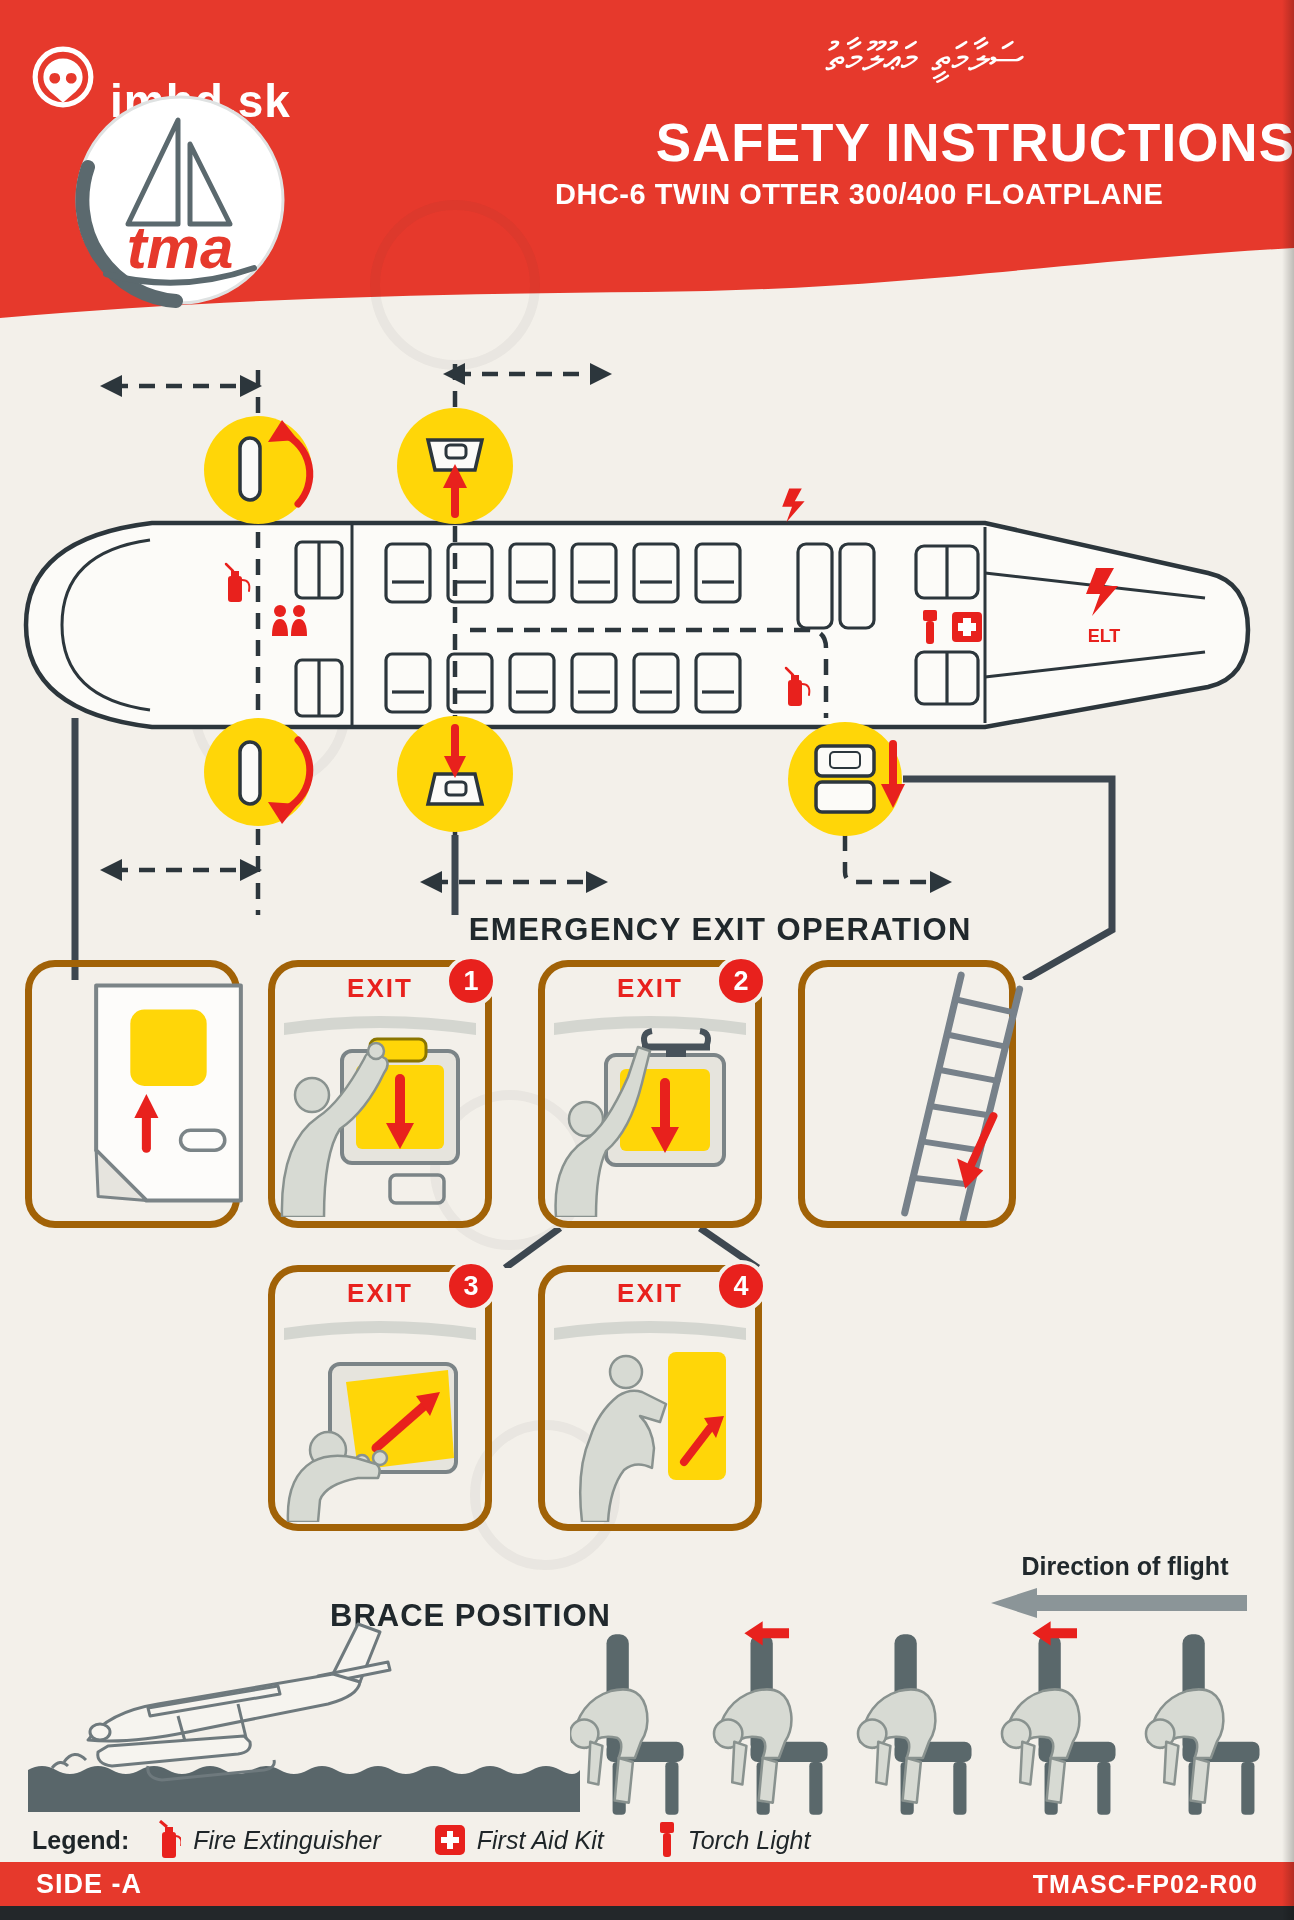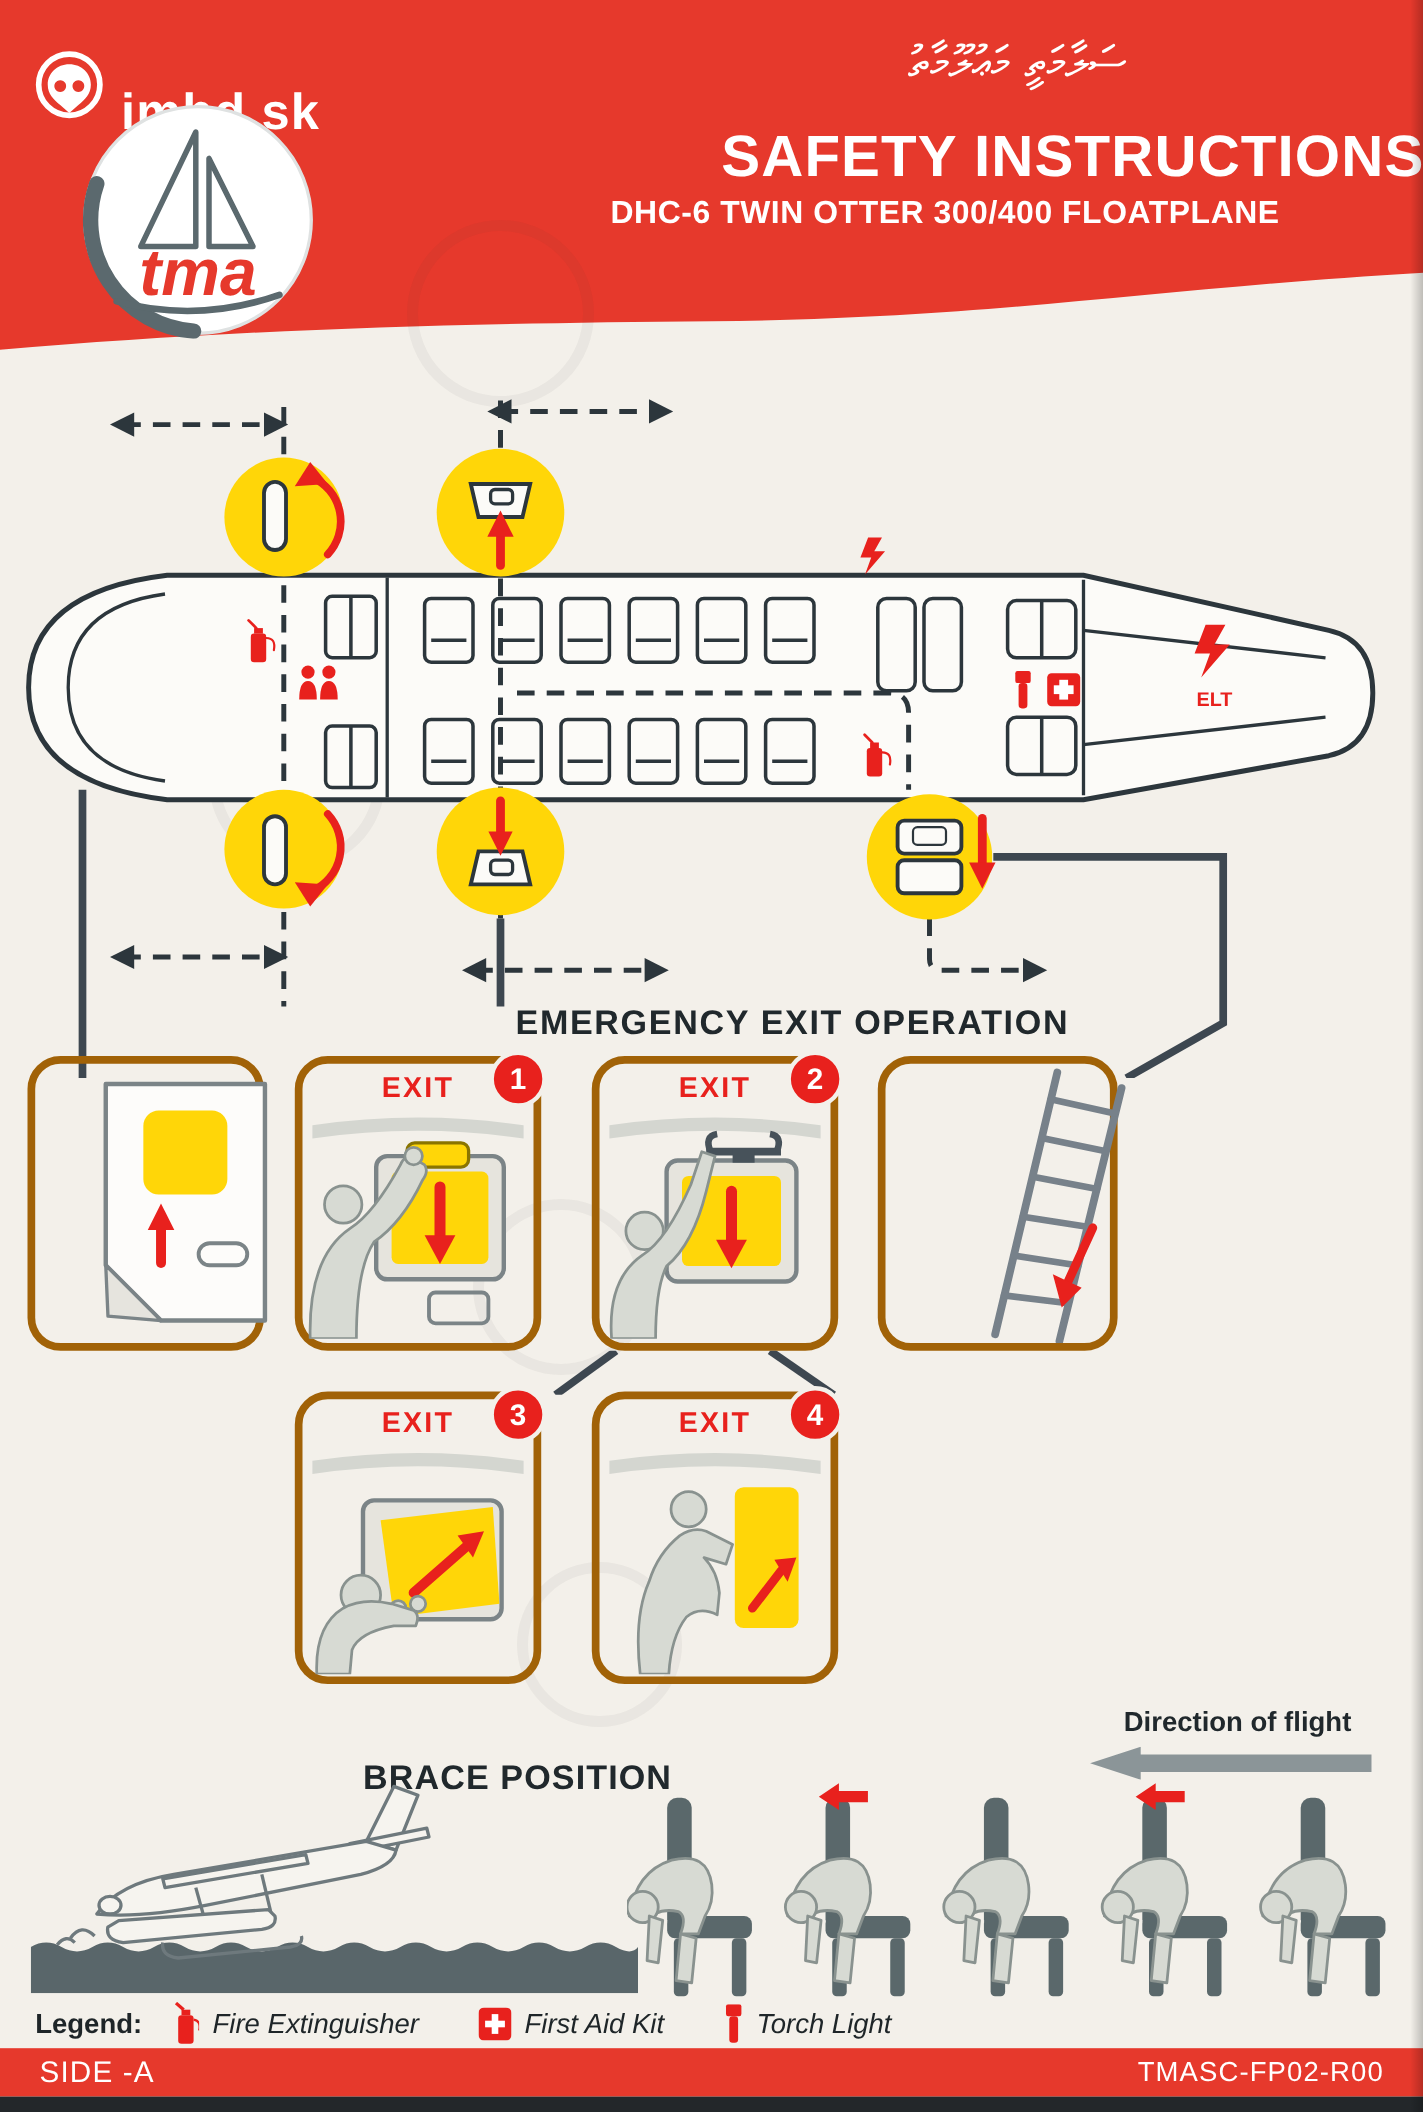--- a/index.html
+++ b/index.html
@@ -46,21 +46,21 @@
   .brace-label{position:absolute;left:330px;width:460px;top:1598px;text-align:left;color:#20282c;
                font-size:31px;font-weight:700;letter-spacing:1px;}
 
   .legend{position:absolute;left:32px;top:1820px;display:flex;align-items:center;gap:26px;
           color:#1e2528;font-size:25px;}
   .legend .lab{font-weight:700;}
   .legend .item{display:flex;align-items:center;gap:12px;font-weight:500;margin-right:28px;font-style:italic;}
 
   .footer{position:absolute;left:0;top:1862px;width:1294px;height:44px;background:#e6392c;
           color:#fff;display:flex;align-items:center;justify-content:space-between;
-          padding:14px 36px;box-sizing:border-box;font-weight:400;}
+          padding:14px 36px;box-sizing:border-box;font-weight:700;}
   .footer .side{font-size:27px;letter-spacing:1px;}
   .footer .code{font-size:25px;letter-spacing:1px;}
   .bottom-strip{position:absolute;left:0;top:1906px;width:1294px;height:14px;background:#23272a;}
   .edge{position:absolute;right:0;top:0;width:12px;height:1920px;
         background:linear-gradient(to left,rgba(0,0,0,.22),rgba(0,0,0,0));}
   .ghost{position:absolute;border:10px solid rgba(60,60,60,.05);border-radius:50%;}
 </style>
 </head>
 <body>
 

